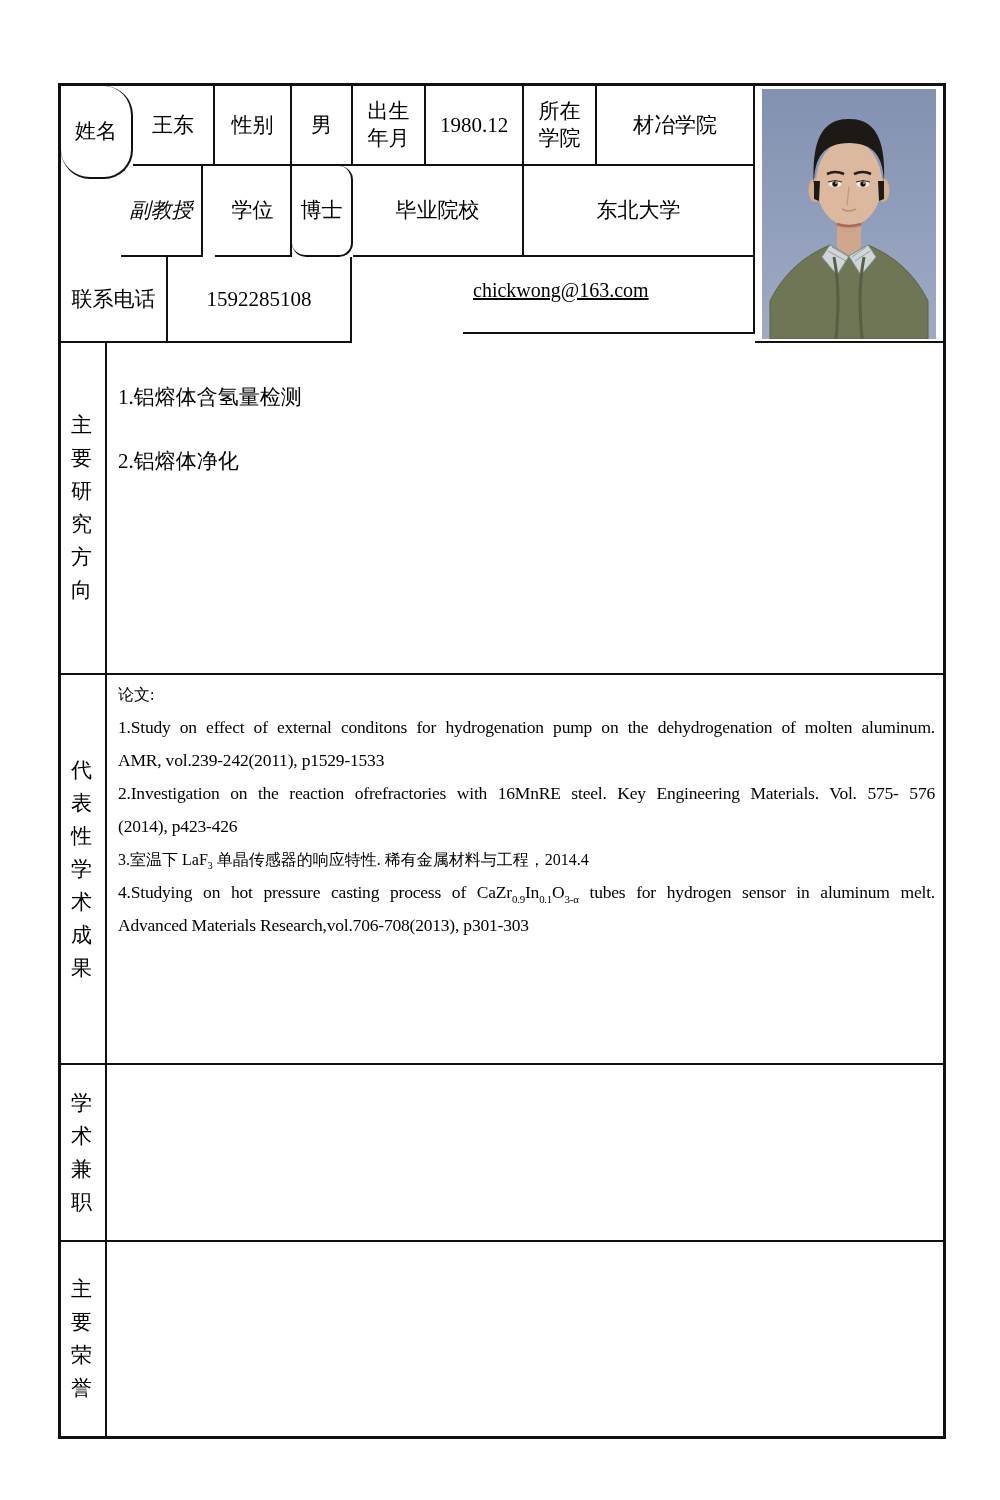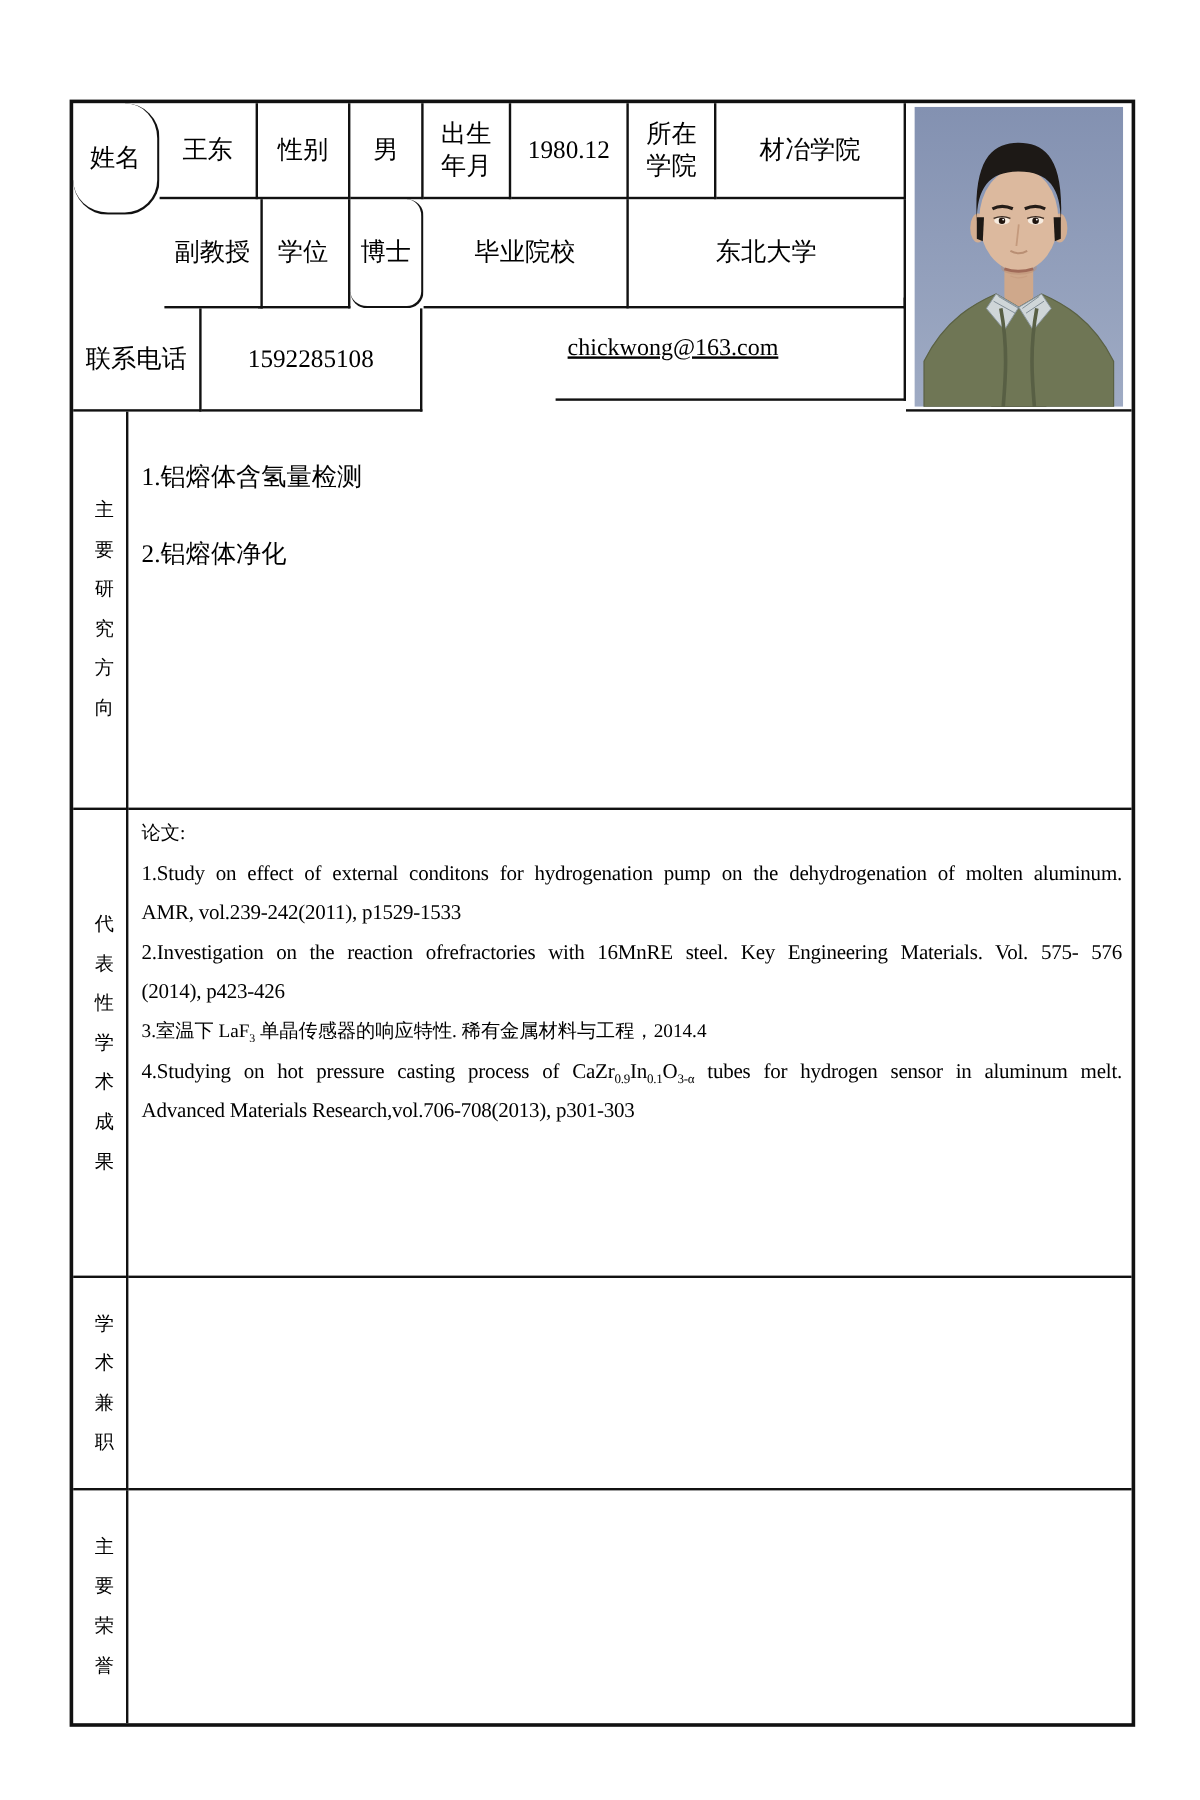--- a/index.html
+++ b/index.html
@@ -20,21 +20,21 @@
     position:absolute;box-sizing:border-box;
     border-right:2px solid #111;border-bottom:2px solid #111;
     display:flex;align-items:center;justify-content:center;
     font-size:21px;line-height:1.25;
   }
   .cell.no-r{border-right:none;}
   .cell.no-b{border-bottom:none;}
   .cell.left{justify-content:flex-start;}
   .cell.topalign{align-items:flex-start;}
   .wrap2{width:46px;line-height:27px;text-align:center;word-break:break-all;}
-  .vlabel{width:24px;line-height:33px;text-align:right;word-break:break-all;font-size:16px;}
+  .vlabel{width:24px;line-height:33px;text-align:left;word-break:break-all;font-size:21px;}
   .email-val{text-decoration:underline;padding-left:10px;font-size:20px;}
   .content-block{display:block;width:100%;height:100%;box-sizing:border-box;}
   .research-pad{padding:40px 10px 0 11px;}
   .research-item{font-size:21px;line-height:28px;}
   .research-item + .research-item{margin-top:36px;}
   .ach-pad{padding:3px 8px 0 11px;}
   .ach-line{line-height:33px;font-size:16px;}
   .en{font-size:17.5px;letter-spacing:-0.2px;}
   .just{text-align:justify;text-align-last:justify;}
   sub{font-size:0.62em;line-height:0;}
@@ -108,21 +108,21 @@
 
         <path d="M8 250 L8 212 C 26 176 52 163 68 156 L 87 167 L 106 156 C 122 163 148 176 166 212 L166 250 Z" fill="#6f7655" stroke="#5a6143" stroke-width="1"></path>
         <path d="M68 156 L87 167 L75 186 L60 168 Z" fill="#cfd6d8" stroke="#8a96a0" stroke-width="0.8"></path>
         <path d="M106 156 L87 167 L99 186 L114 168 Z" fill="#cfd6d8" stroke="#8a96a0" stroke-width="0.8"></path>
         <path d="M66 162 L84 172 M70 158 L87 168 M104 158 L90 168 M108 162 L93 172" stroke="#6c7a85" stroke-width="0.8" opacity="0.8"></path>
         <path d="M72 168 C 78 200 76 226 74 250" stroke="#585f44" stroke-width="3" fill="none"></path>
         <path d="M102 168 C 96 200 98 226 100 250" stroke="#585f44" stroke-width="3" fill="none"></path>
       </svg>
     </div>
 
-    <div class="cell" style="left:76px;top:80px;width:82px;height:91px;">副教授</div>
+    <div class="cell" style="left:60px;top:80px;width:82px;height:91px;font-style:italic;">副教授</div>
     <div class="cell" style="left:154px;top:80px;width:77px;height:91px;">学位</div>
     <div class="cell" style="left:231px;top:80px;width:61px;height:91px;border-radius:14px;">博士</div>
     <div class="cell" style="left:292px;top:80px;width:171px;height:91px;">毕业院校</div>
     <div class="cell" style="left:0;top:171px;width:107px;height:86px;">联系电话</div>
 
     <div class="cell" style="left:463px;top:80px;width:231px;height:91px;">东北大学</div>
     <div class="cell" style="left:107px;top:171px;width:184px;height:86px;">1592285108</div>
     <div class="cell left" style="left:402px;top:162px;width:292px;height:86px;">
       <span class="email-val">chickwong@163.com</span>
     </div>

